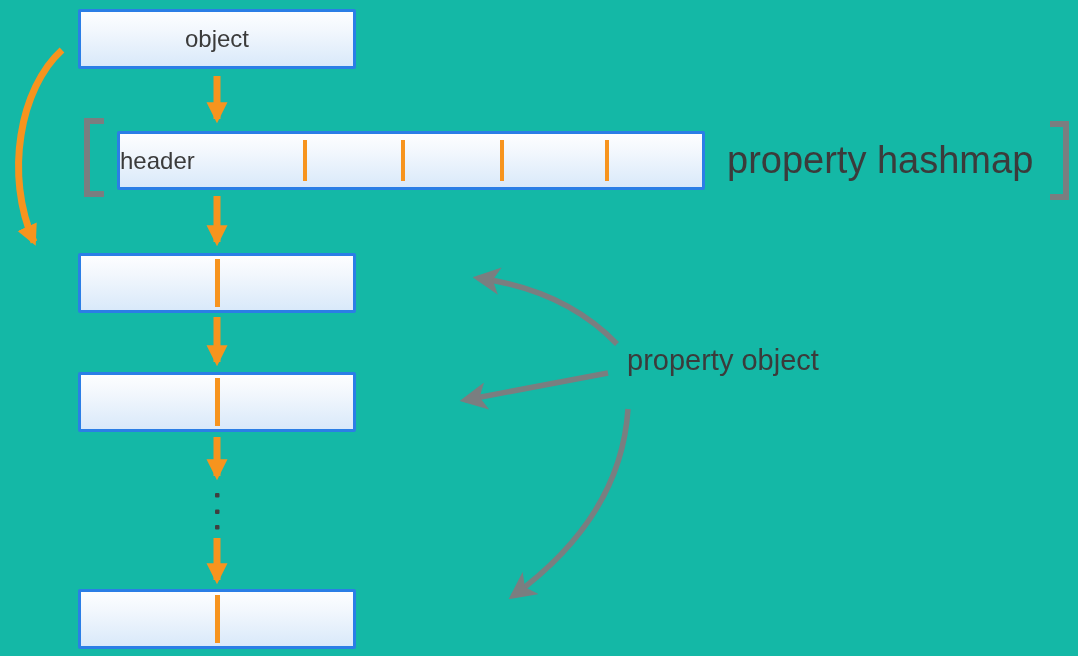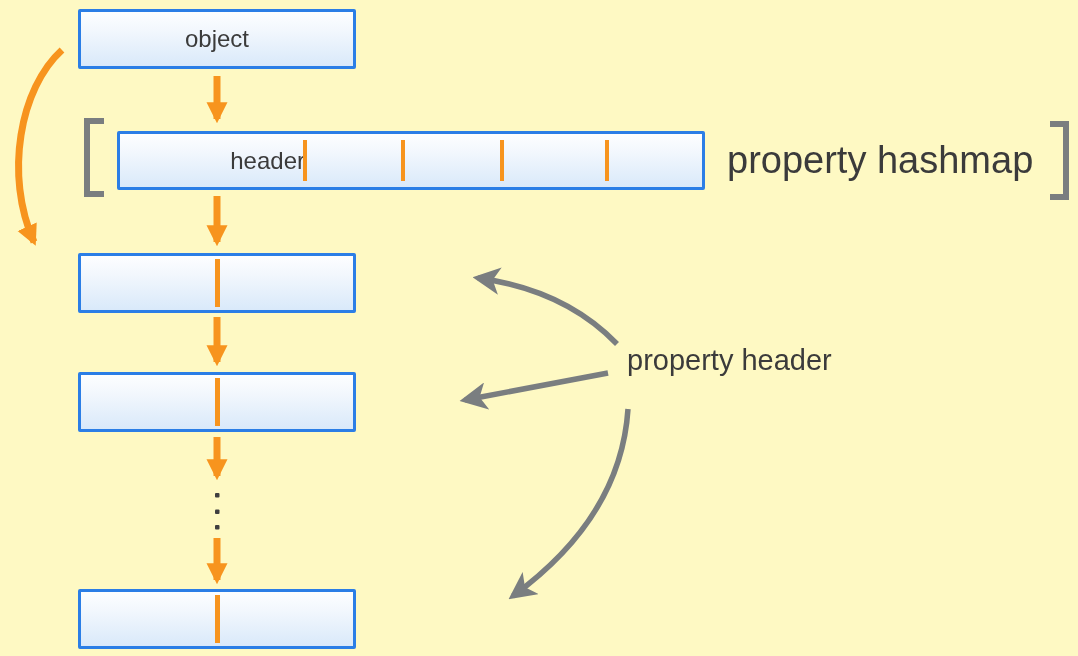--- a/index.html
+++ b/index.html
@@ -5,21 +5,21 @@
   html, body {
     margin: 0;
     padding: 0;
     background: #ffffff;
     font-family: "Liberation Sans", "DejaVu Sans", sans-serif;
   }
   .canvas {
     position: relative;
     width: 1078px;
     height: 656px;
-    background: #fef9c3;
+    background: #14b8a6;
     overflow: hidden;
   }
   .overlay {
     position: absolute;
     left: 0;
     top: 0;
     width: 1078px;
     height: 656px;
     pointer-events: none;
   }
@@ -42,21 +42,21 @@
   .header-box   { left: 117px; top: 131px; width: 588px; height: 59px; }
   .pair-box     { left: 78px;  width: 278px; height: 60px; }
   .pair-box-1   { top: 253px; }
   .pair-box-2   { top: 372px; }
   .pair-box-3   { top: 589px; }
 
   .header-label-wrap {
     position: absolute;
     left: 0; top: 0;
     width: 185px; height: 100%;
-    display: flex; align-items: center; justify-content: flex-end;
+    display: flex; align-items: center; justify-content: flex-start;
   }
   .tick {
     position: absolute;
     top: 6px; bottom: 6px;
     width: 4px;
     background: #F7941E;
   }
   .tick-1 { left: 183px; }
   .tick-2 { left: 281px; }
   .tick-3 { left: 380px; }
@@ -144,15 +144,15 @@
   <div class="box pair-box pair-box-1">
     <div class="divider"></div>
   </div>
   <div class="box pair-box pair-box-2">
     <div class="divider"></div>
   </div>
   <div class="box pair-box pair-box-3">
     <div class="divider"></div>
   </div>
 
-  <div class="caption pairs-caption">property header</div>
+  <div class="caption pairs-caption">property object</div>
 
 </div>
 
 </body></html>

